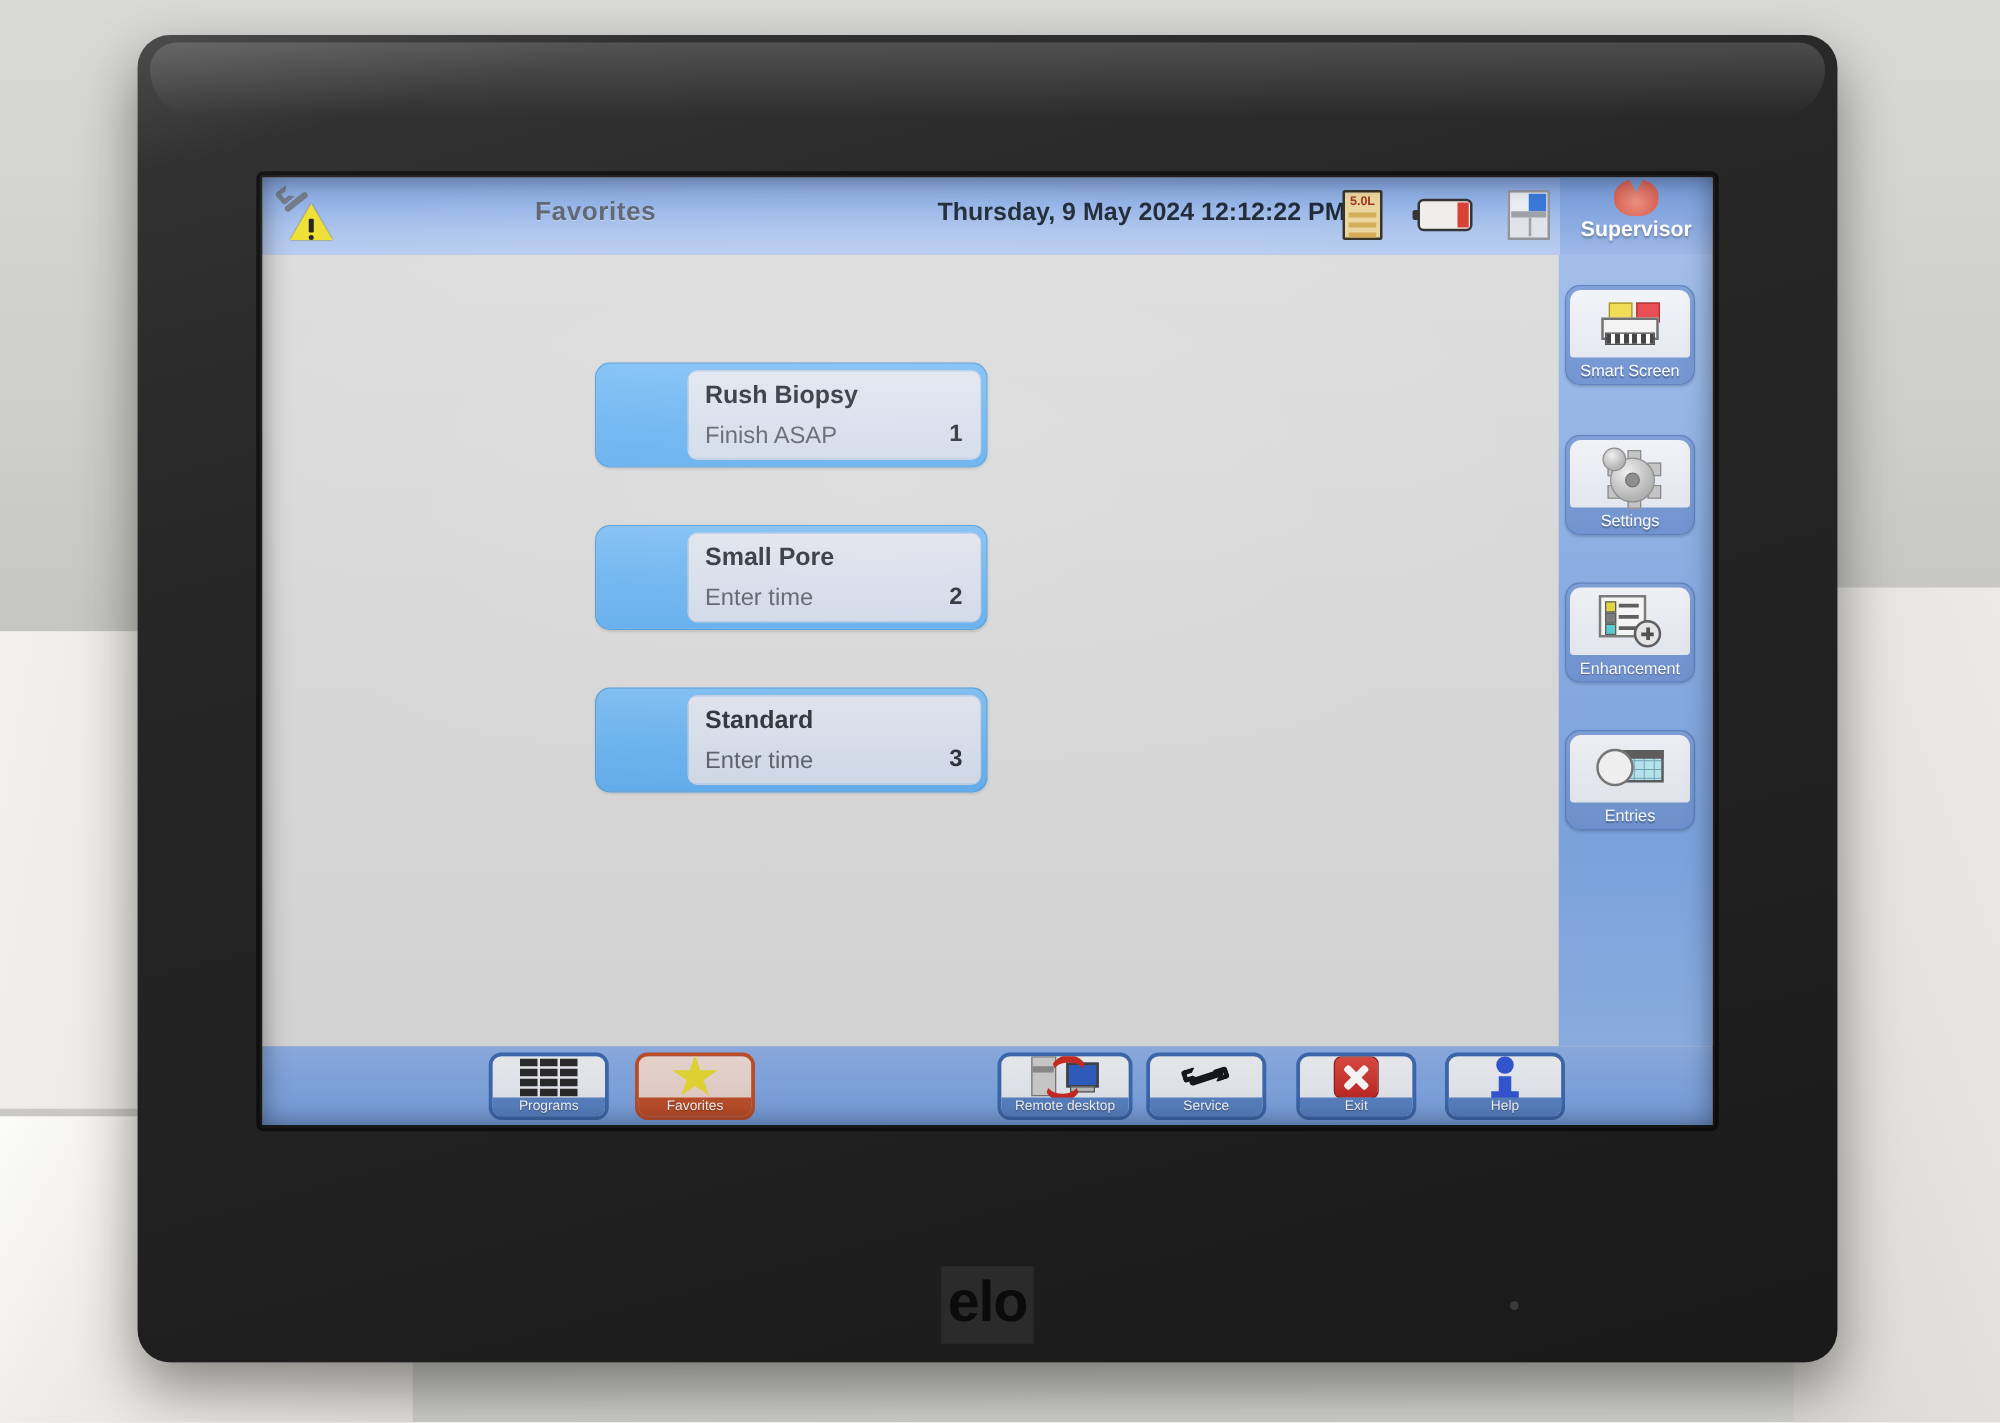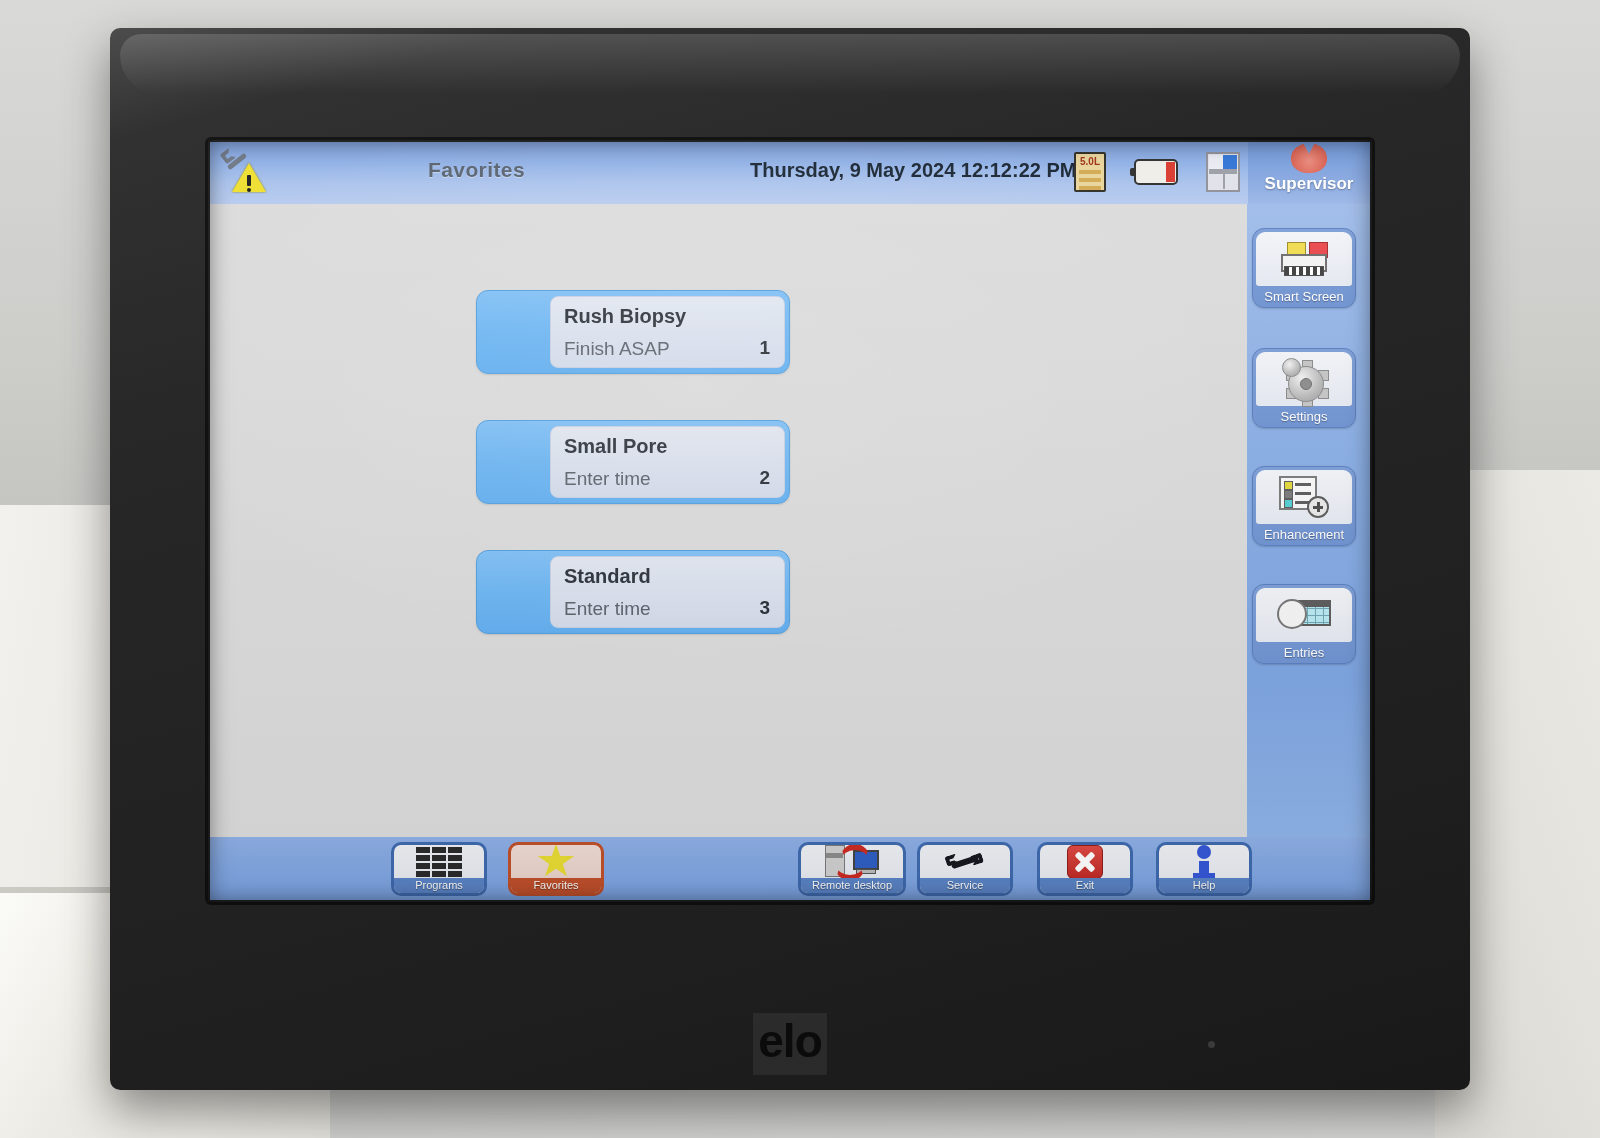--- a/index.html
+++ b/index.html
@@ -73,21 +73,21 @@
     background: linear-gradient(90deg,#f2f1ec,#d9d7d0);
   }
 
   
   .monitor {
     position: absolute;
     left: 110px;
     top: 28px;
     width: 1360px;
     height: 1062px;
-    border-radius: 10px;
+    border-radius: 26px;
     background: linear-gradient(165deg, #4c4c4c 0%, #313131 8%, #272727 30%, #202020 70%, #191919 100%);
     box-shadow: 0 20px 46px rgba(0,0,0,0.42);
   }
   .monitor-gloss {
     position: absolute;
     left: 10px; top: 6px; right: 10px; height: 60px;
     border-radius: 22px 22px 40px 40px;
     background: linear-gradient(180deg, rgba(255,255,255,0.16), rgba(255,255,255,0.0));
     pointer-events: none;
   }

